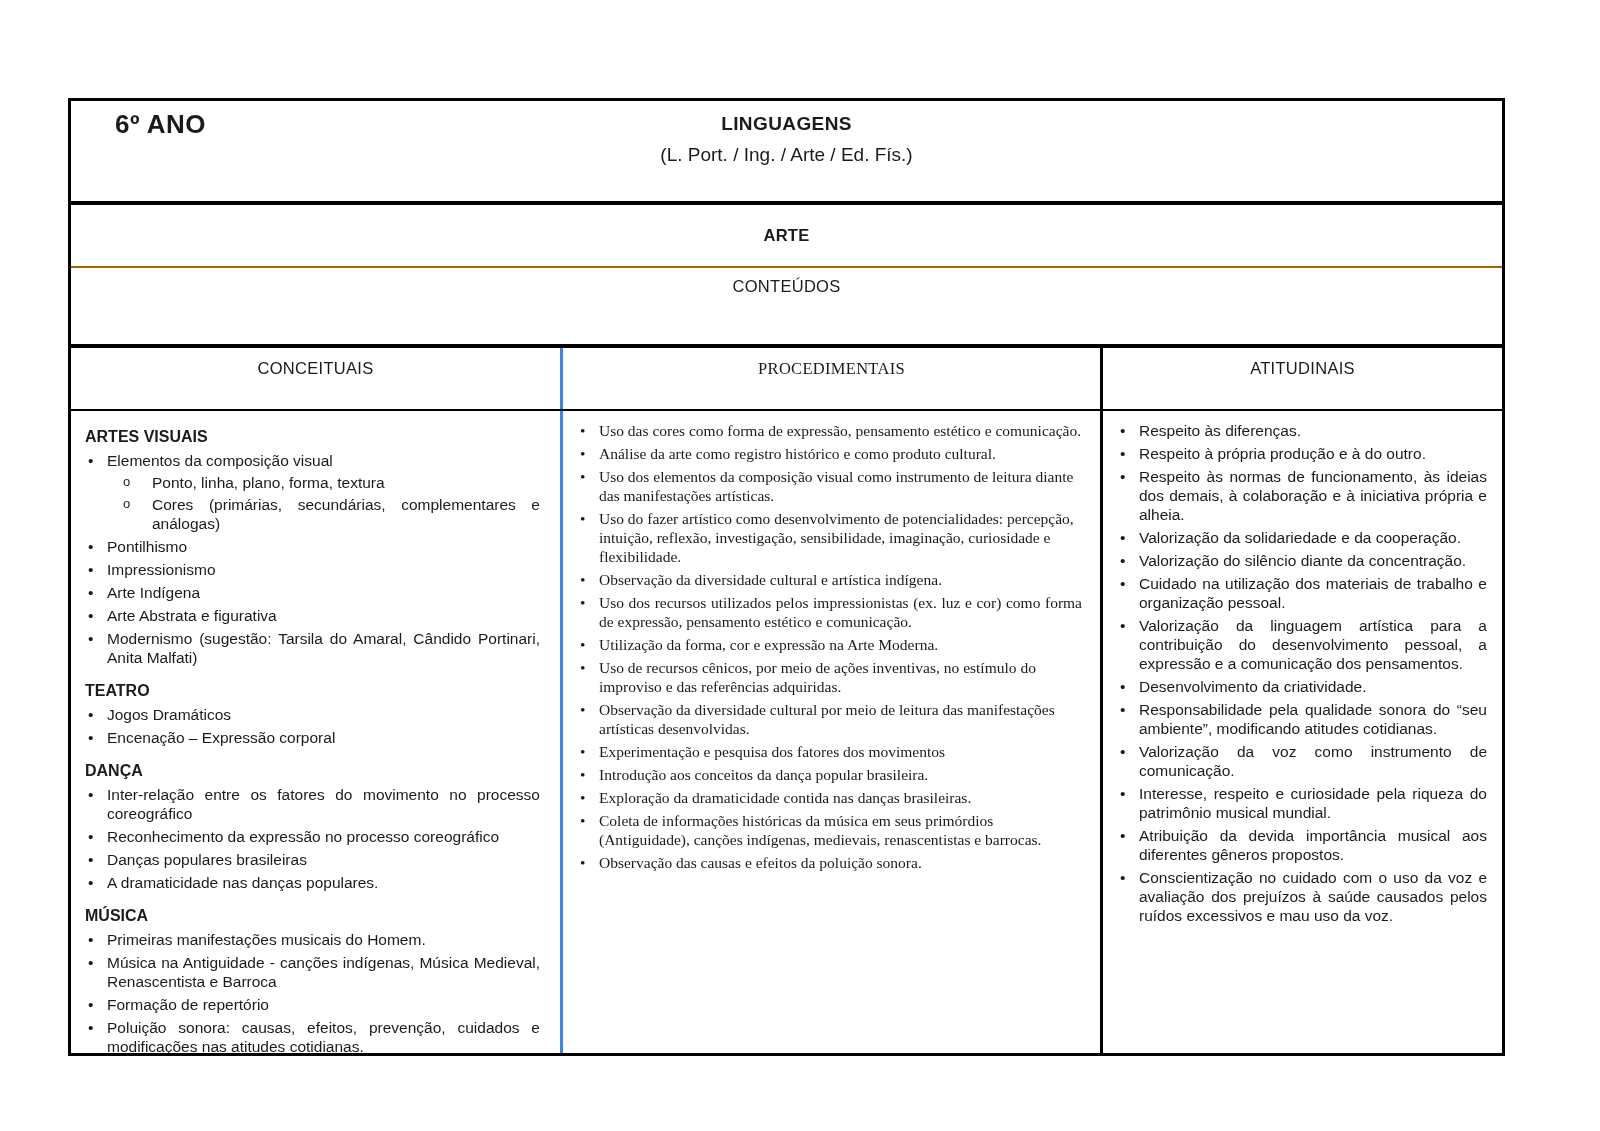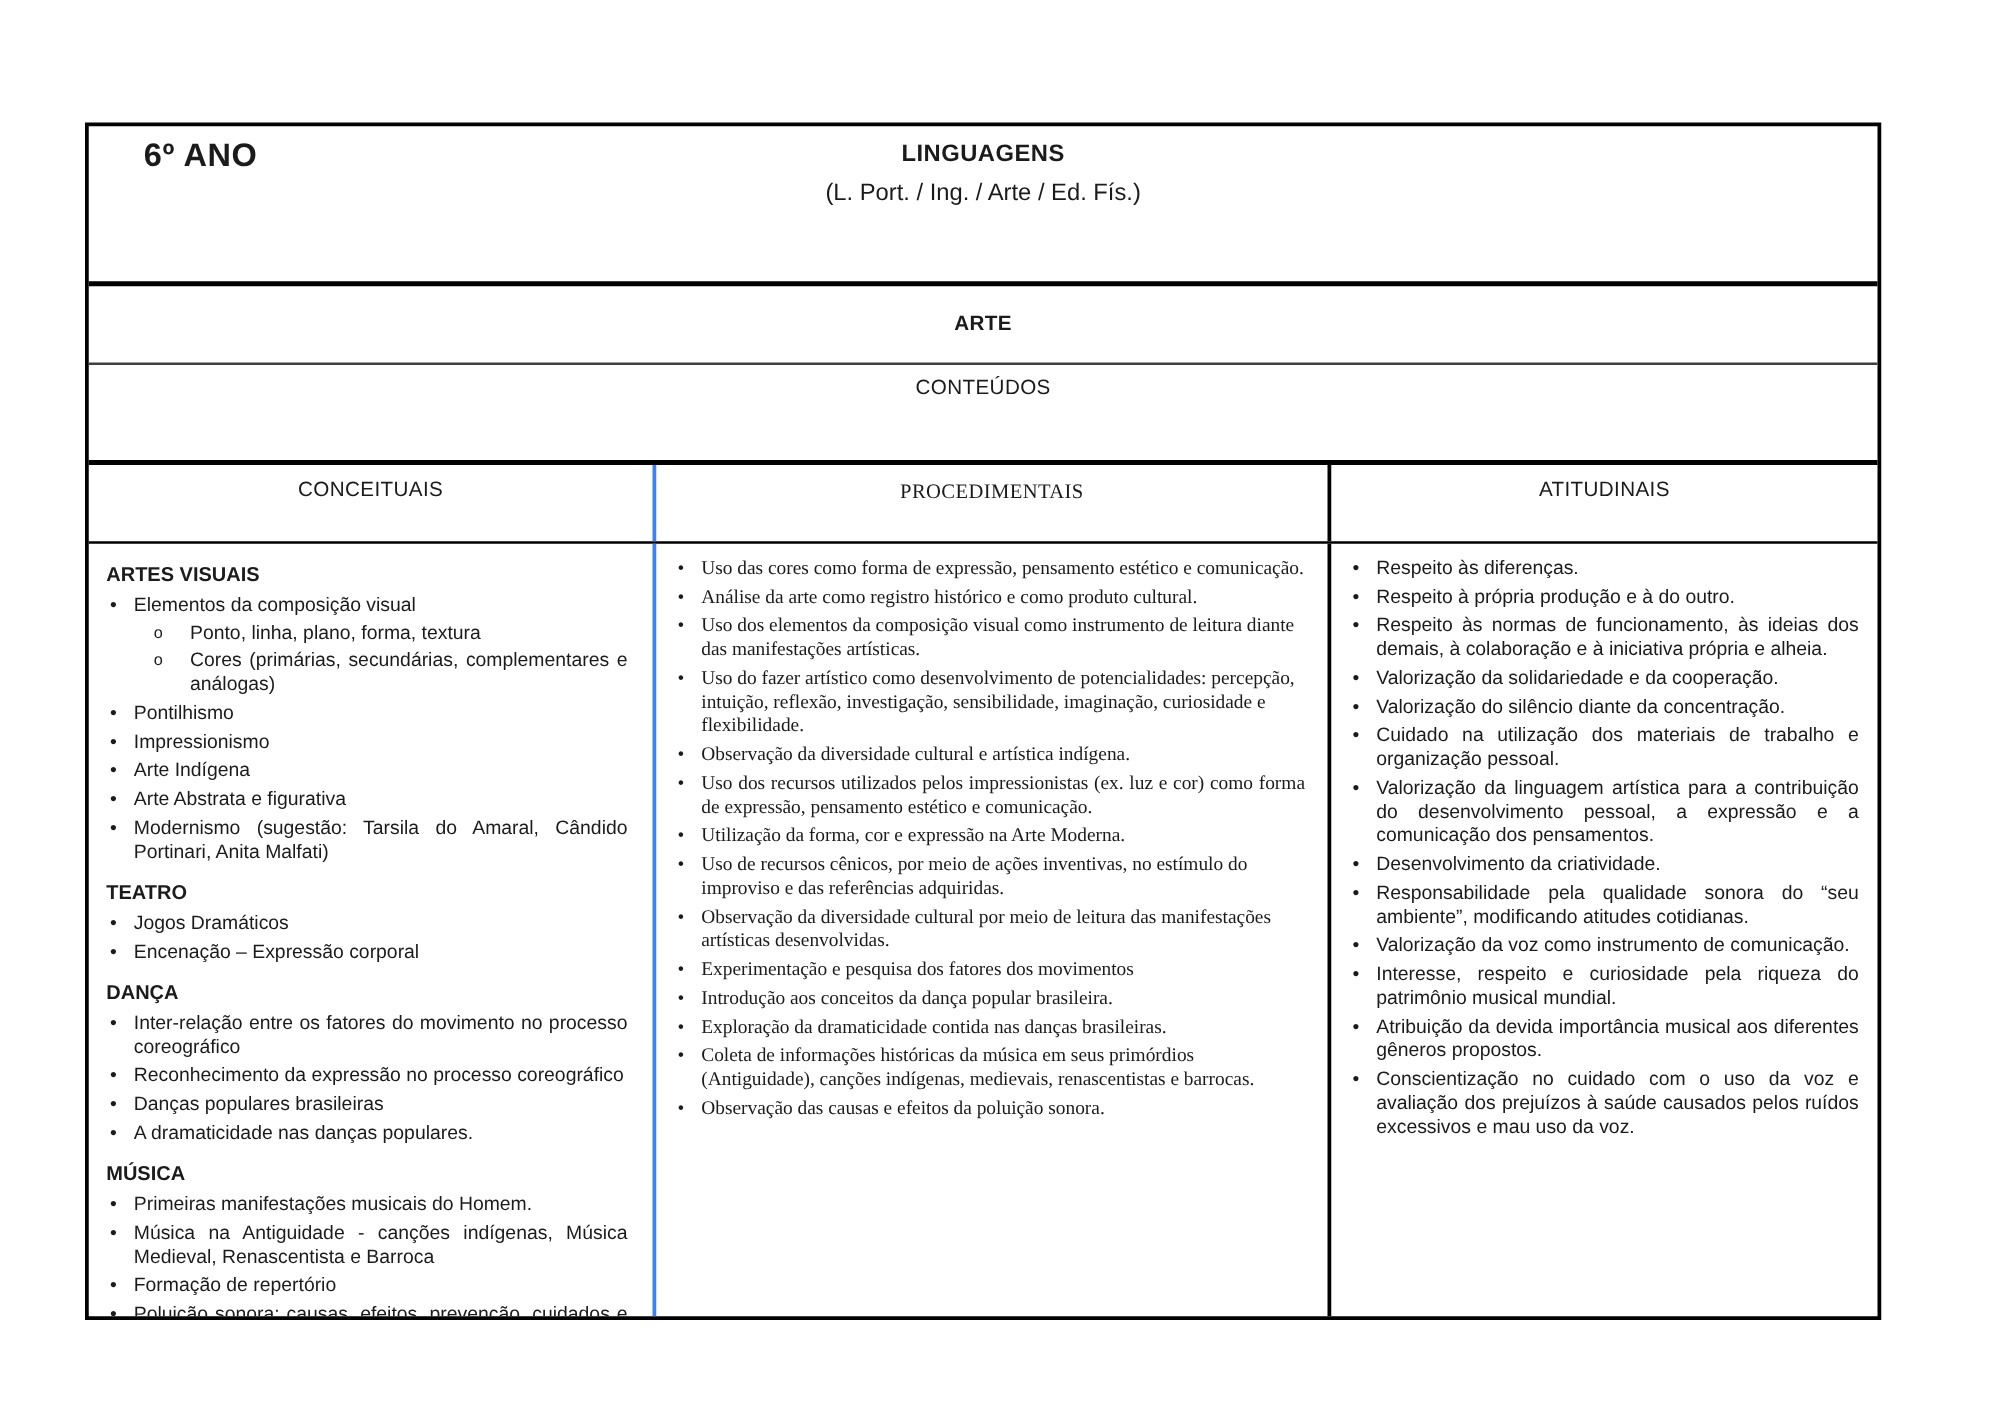--- a/index.html
+++ b/index.html
@@ -8,39 +8,39 @@
     font-family:"Liberation Sans","DejaVu Sans",sans-serif;color:#1b1b1b;
     position:relative;
   }
   .doc-table{
     position:absolute;left:68px;top:98px;width:1437px;height:958px;
     border:3px solid #000;box-sizing:border-box;background:#fff;
     display:flex;flex-direction:column;
   }
   .row{box-sizing:border-box;flex-shrink:0;}
   
-  .header-row{height:128px;border-bottom:4px solid #000;position:relative;}
+  .header-row{height:104px;border-bottom:4px solid #000;position:relative;}
   .grade{position:absolute;left:44px;top:8px;font-size:26px;font-weight:bold;letter-spacing:0.5px;}
   .header-center{text-align:center;padding-top:12px;}
   .area-title{font-size:19px;font-weight:bold;letter-spacing:0.4px;}
   .area-subtitle{font-size:19px;margin-top:9px;}
   
-  .subject-row{height:63px;border-bottom:2px solid #404040;display:flex;align-items:center;justify-content:center;
+  .subject-row{height:63px;border-bottom:2px solid #a16207;display:flex;align-items:center;justify-content:center;
     font-size:16.5px;font-weight:bold;letter-spacing:0.3px;}
   
   .contents-row{height:80px;border-bottom:4px solid #000;display:flex;align-items:flex-start;justify-content:center;
     font-size:16.5px;padding-top:9px;letter-spacing:0.3px;}
   
   .colheads-row{height:63px;border-bottom:2px solid #000;display:flex;}
   .colheads-row .cell{display:flex;justify-content:center;align-items:flex-start;padding-top:11px;
     font-size:16.5px;letter-spacing:0.3px;}
   
   .content-row{flex:1;display:flex;min-height:0;}
   .cell{box-sizing:border-box;}
-  .c1{width:451px;}
+  .c1{width:489px;}
   .c2{width:540px;border-left:3px solid #3b82f6;font-family:Liberation Serif, serif;}
   .c3{flex:1;border-left:3px solid #000;}
   .content-cell{overflow:hidden;font-size:15.5px;line-height:19px;}
   .content-cell.c1{padding:10px 20px 0 14px;text-align:justify;}
   .content-cell.c2{padding:10px 18px 0 14px;text-align:left;}
   .content-cell.c3{padding:10px 15px 0 14px;text-align:justify;}
   .sec-title{font-weight:bold;font-size:16px;margin:14px 0 5px 0;text-align:left;}
   .sec-title:first-child{margin-top:6px;}
   .item{position:relative;padding-left:22px;margin-top:4px;}
   .content-cell > .item:first-child{margin-top:0;}

